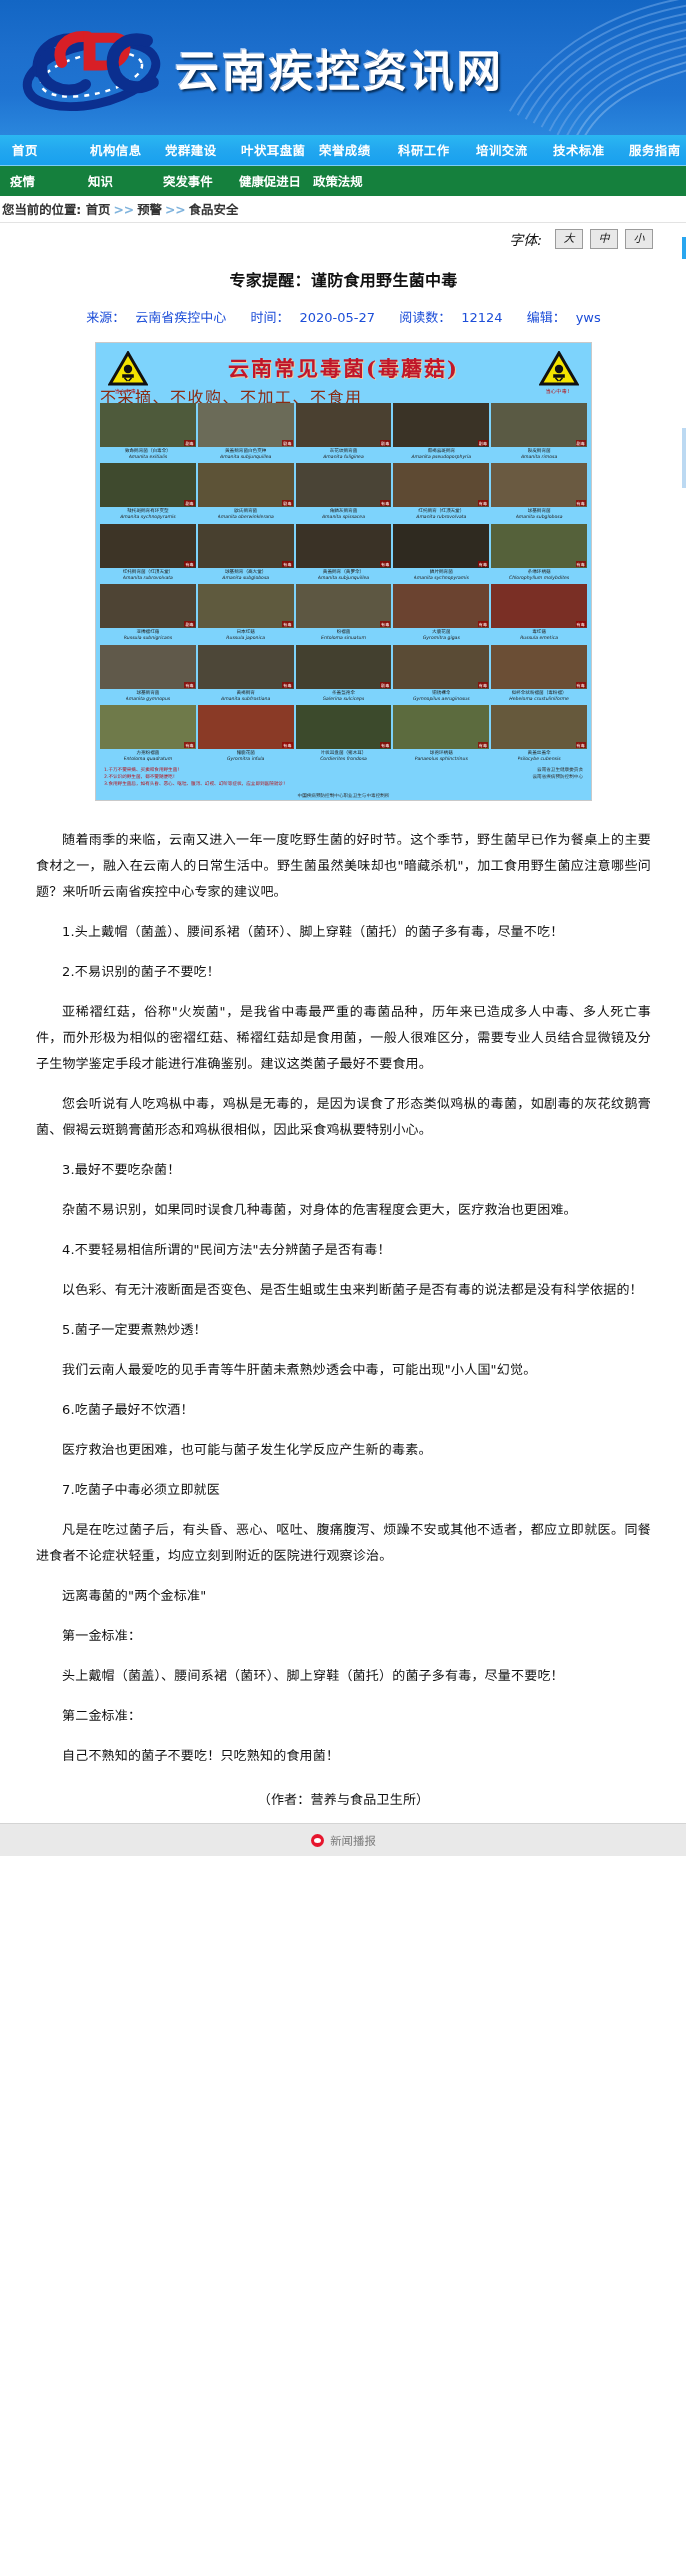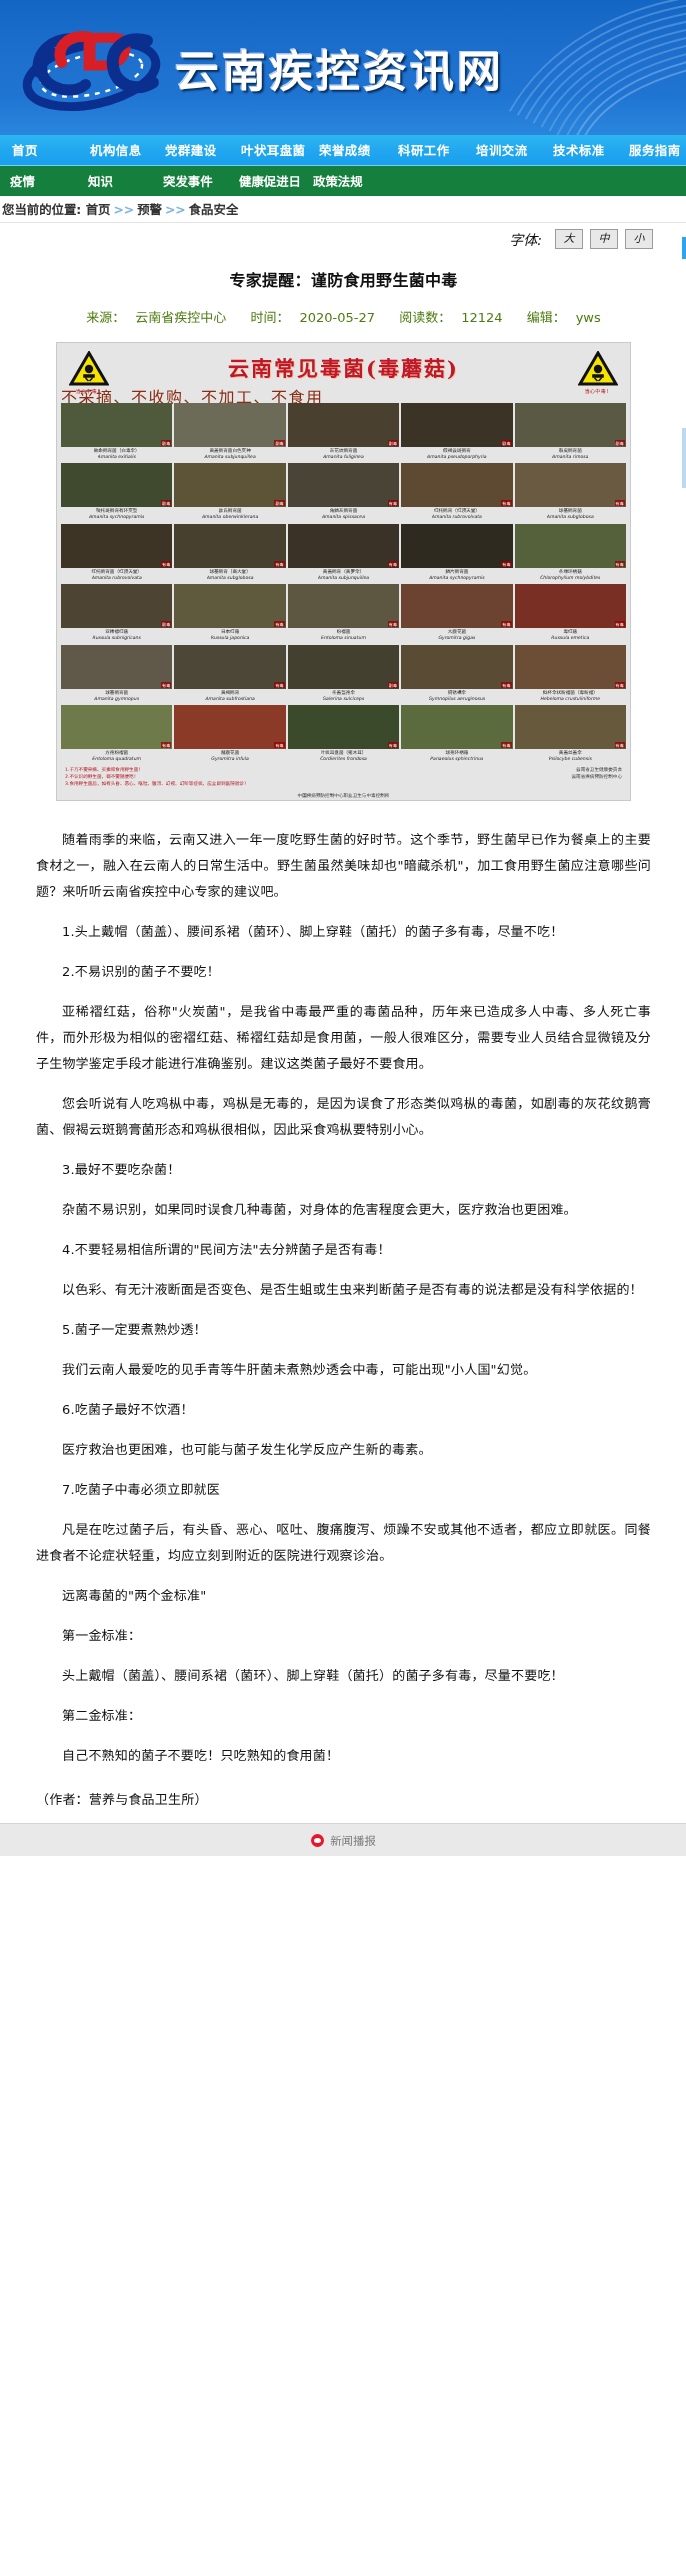--- a/index.html
+++ b/index.html
@@ -108,31 +108,31 @@
     text-align:center;
     font-size:16px;
     font-weight:bold;
     color:#111;
     padding:14px 0 0 0;
     letter-spacing:0.3px;
   }
   .art-meta{
     text-align:center;
     font-size:13px;
-    color:#4d7c0f;
+    color:#1d4ed8;
     padding:16px 0 10px 0;
     white-space:nowrap;
   }
   .art-meta span{margin:0 5px;}
 
   
   .poster{
-    width:575px;margin:6px auto 0 auto;
+    width:497px;margin:6px auto 0 auto;
     border:1px solid #c9c9c9;
-    background:#e5e5e5;
+    background:#7dd3fc;
     padding:4px 4px 2px 4px;
     box-sizing:border-box;
   }
   .pst-head{position:relative;height:52px;}
   .pst-tri{
     position:absolute;top:4px;width:44px;height:44px;text-align:center;
   }
   .pst-tri.l{left:6px;} .pst-tri.r{right:6px;}
   .pst-tri .cap{font-size:5px;color:#b00;display:block;margin-top:-4px;letter-spacing:0.3px;}
   .pst-title{
@@ -174,21 +174,21 @@
     margin:0 0 14px 0;
     font-size:13px;
     line-height:2.0;
     color:#111;
     text-indent:2em;
     text-align:justify;
     letter-spacing:0.2px;
   }
   .article p.author{
     text-indent:0;
-    text-align:left;
+    text-align:center;
     margin-top:18px;
     margin-bottom:10px;
   }
 
   
   .footer{
     margin-top:10px;
     height:32px;
     background:#e9e9e9;
     border-top:1px solid #d4d4d4;

